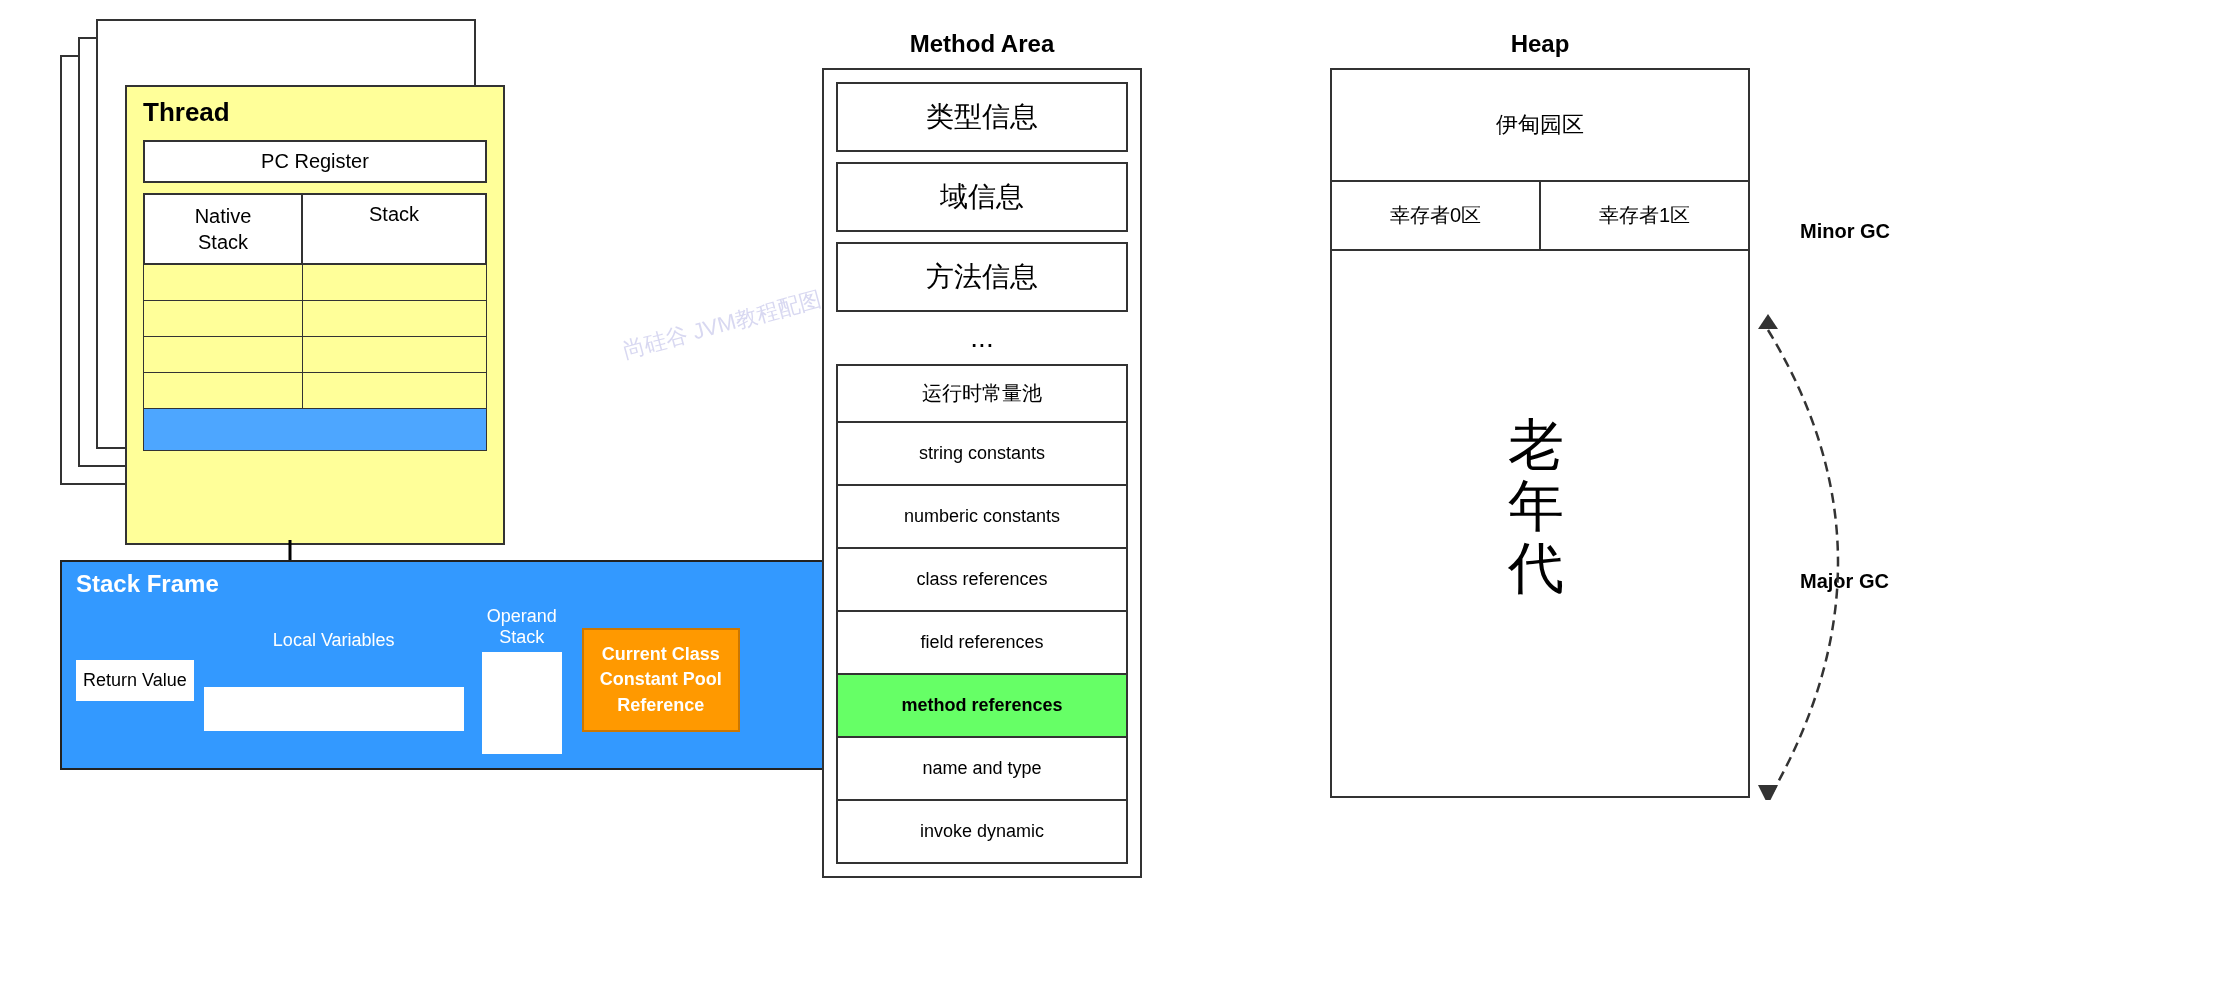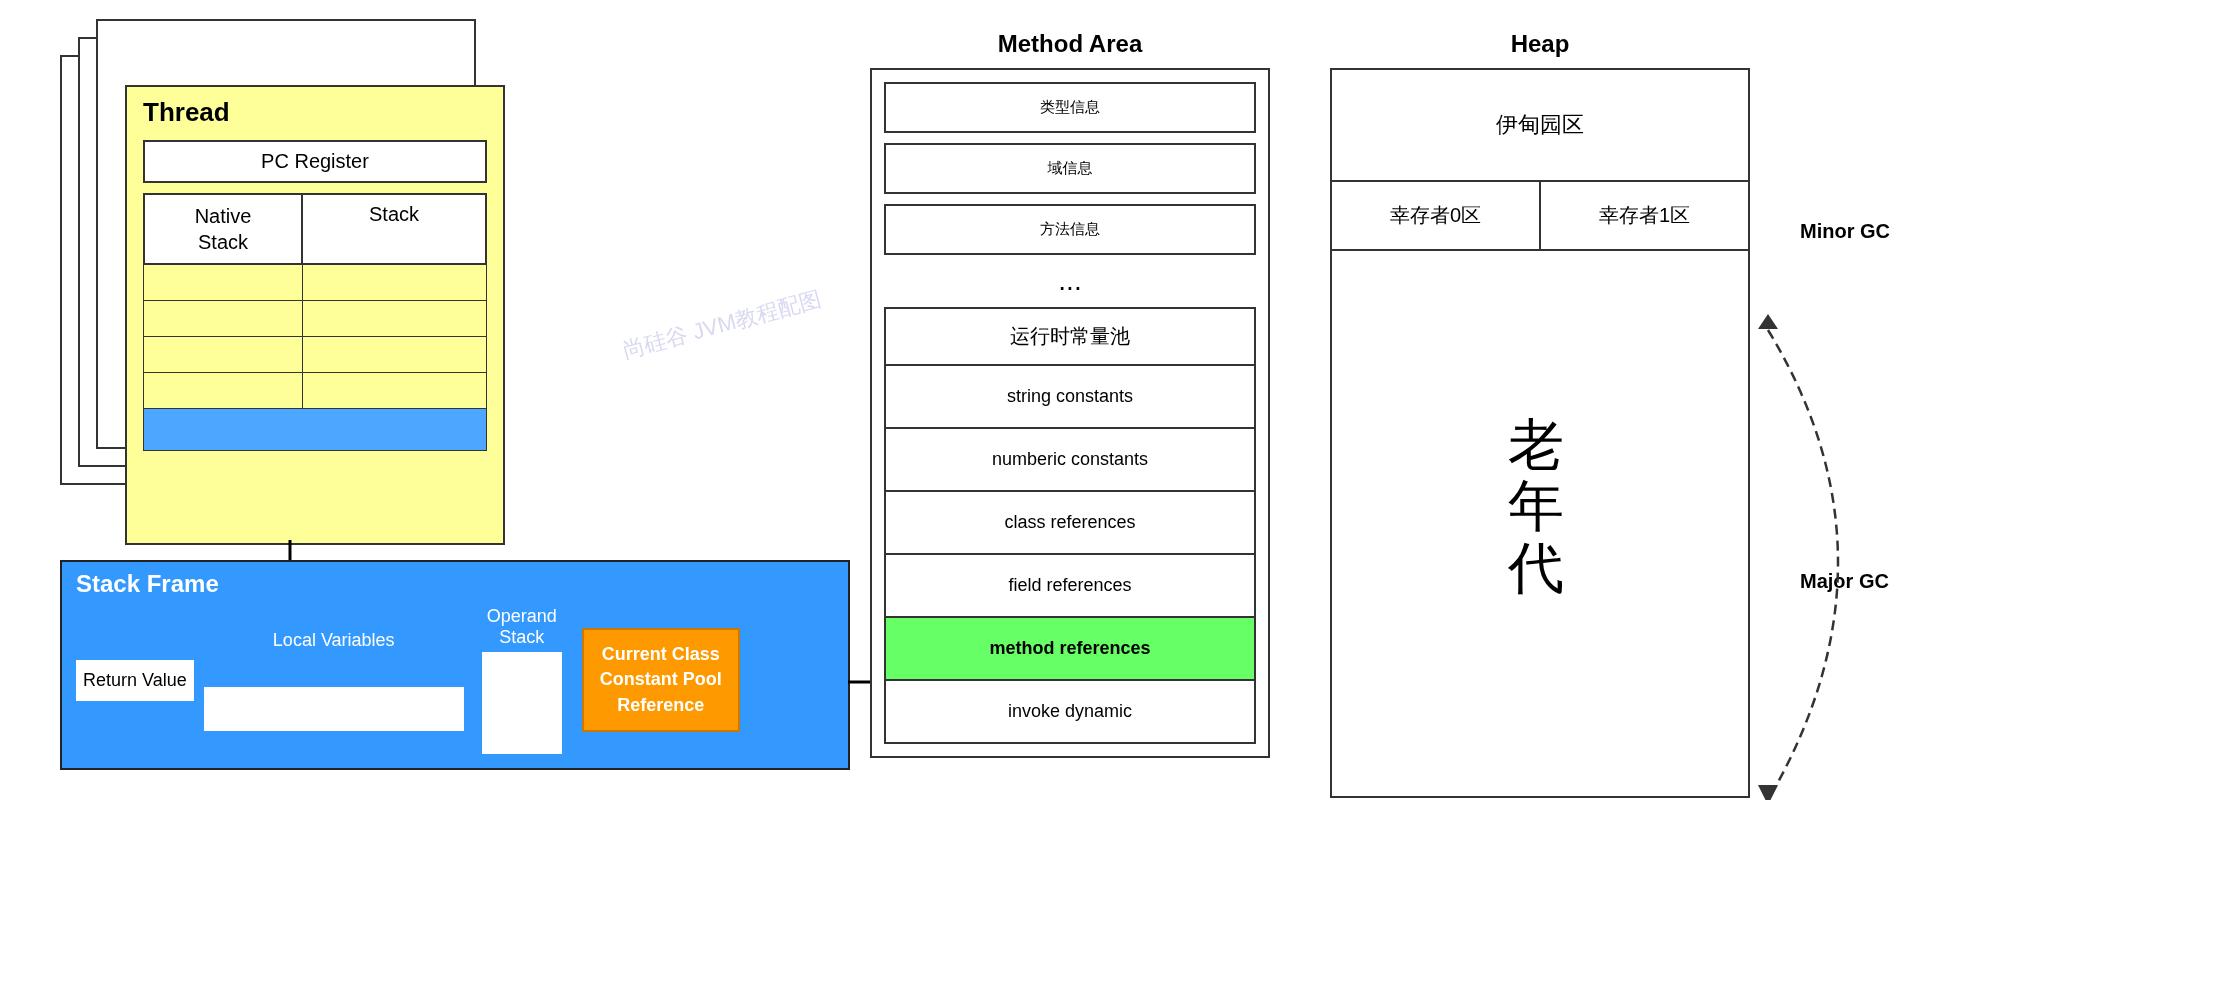--- a/index.html
+++ b/index.html
@@ -190,41 +190,41 @@
       text-align: center;
       line-height: 1.4;
       margin-left: 10px;
       min-width: 140px;
     }
 
     
     .method-area-section {
       position: absolute;
       top: 30px;
-      left: 870px;
-      width: 400px;
+      left: 822px;
+      width: 320px;
     }
     .section-title {
       font-size: 24px;
       font-weight: bold;
       text-align: center;
       margin-bottom: 10px;
       color: #000;
     }
     .method-area-box {
       border: 2.5px solid #333;
       background: #fff;
       padding: 12px;
     }
     .ma-item {
       border: 2px solid #333;
       background: #fff;
       text-align: center;
       padding: 14px 0;
-      font-size: 15px;
+      font-size: 28px;
       margin-bottom: 10px;
     }
     .ma-dots {
       text-align: center;
       font-size: 28px;
       margin-bottom: 10px;
     }
     .runtime-pool-label {
       border: 2px solid #333;
       background: #fff;
@@ -395,20 +395,21 @@
       <div class="ma-item">类型信息</div>
       <div class="ma-item">域信息</div>
       <div class="ma-item">方法信息</div>
       <div class="ma-dots">...</div>
       <div class="runtime-pool-label">运行时常量池</div>
       <div class="pool-item">string constants</div>
       <div class="pool-item">numberic constants</div>
       <div class="pool-item">class references</div>
       <div class="pool-item">field references</div>
       <div class="pool-item highlighted">method references</div>
+      <div class="pool-item">name and type</div>
       <div class="pool-item">invoke dynamic</div>
     </div>
   </div>
 
   <div class="heap-section">
     <div class="section-title">Heap</div>
     <div class="heap-box">
       <div class="eden-area">伊甸园区</div>
       <div class="survivor-row">
         <div class="survivor-cell">幸存者0区</div>

